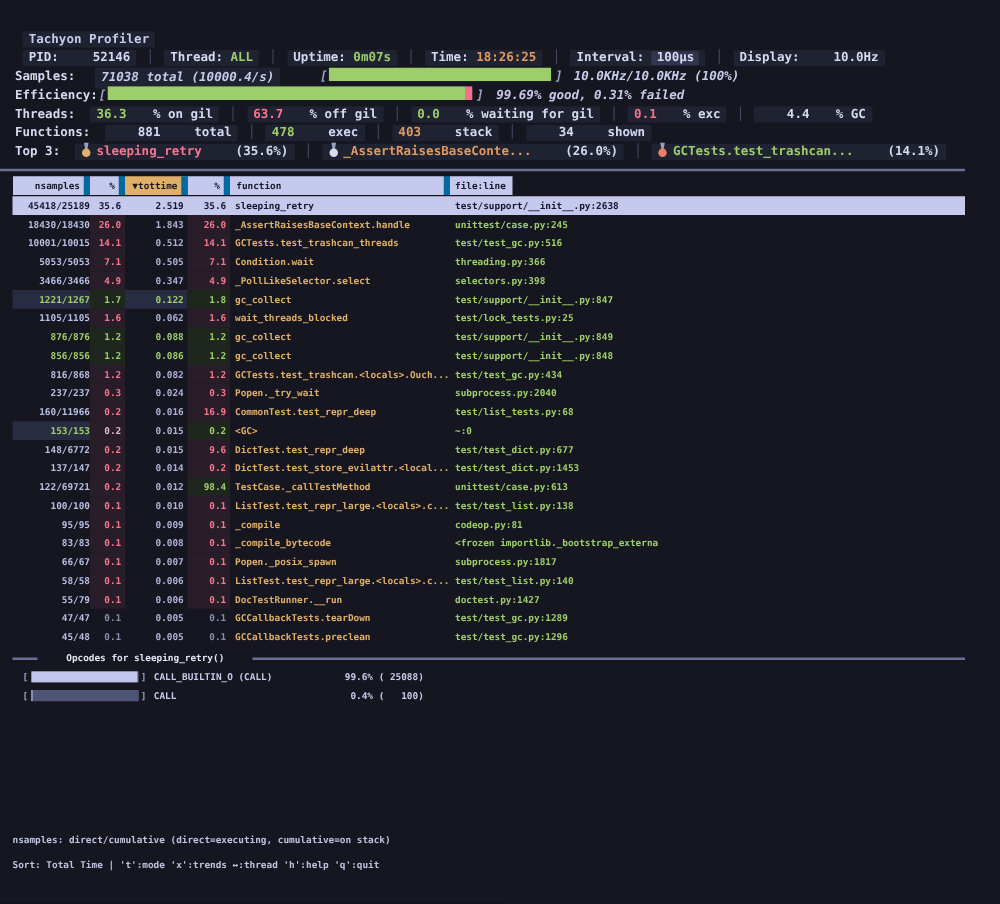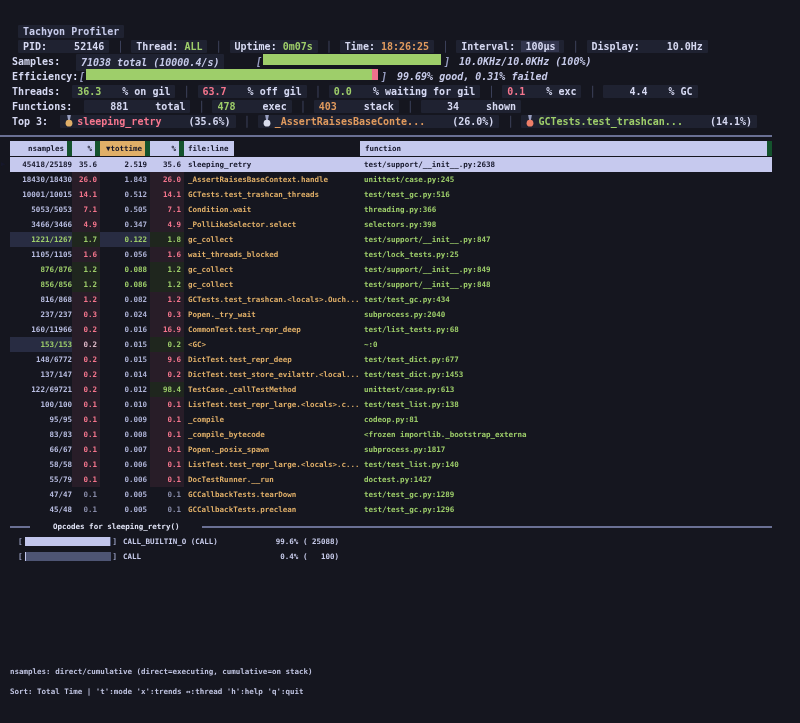--- a/index.html
+++ b/index.html
@@ -21,21 +21,21 @@
   .bar{display:inline-block;height:11px;vertical-align:-2px;background:#2a2d3f;overflow:hidden;}
   .bar .fg-green{display:inline-block;height:100%;background:#9ece6a;float:left;}
   .bar .fg-pink{display:inline-block;height:100%;background:#f0718d;float:left;}
   .medal{display:inline-block;vertical-align:-2px;margin-right:4px;}
   .hr{height:2px;background:#6a7094;width:772px;margin:6px 0 4px 0;}
   .small{font-size:7.5px;}
   .grid{display:grid;grid-template-columns:62px 28px 50px 34px 176px 1fr;
         margin-left:10px;margin-right:28px;height:15px;line-height:15px;white-space:nowrap;}
   .thead{margin-bottom:1px;}
   .hc{background:#c5c9ee;color:#16172a;text-align:right;padding-right:3px;
-      border-right:5px solid #14532d;background-clip:padding-box;}
+      border-right:5px solid #0369a1;background-clip:padding-box;}
   .hc.tt-h{background:#e0af68;}
   .hc.fn-h{text-align:left;padding-left:5px;}
   .hc.fl-h{background:transparent;border-right:none;text-align:left;padding:0;}
   .hc.fl-h .inner{background:#c5c9ee;color:#16172a;padding:0 5px 0 4px;display:inline-block;height:15px;}
   .tr{position:relative;}
   .tr .ns{color:#b9bee2;text-align:right;}
   .tr .p1,.tr .p2{text-align:right;padding-right:3px;color:#8c90ad;}
   .tr .tt{color:#adb2d6;text-align:right;padding-right:3px;}
   .tr .fn{color:#e0af68;padding-left:4px;overflow:hidden;}
   .tr .fl{color:#9ece6a;padding-left:4px;overflow:hidden;}
@@ -110,22 +110,22 @@
           </svg></span><span class="v-green">GCTests.test_trashcan... </span><span class="v-fg">(14.1%)</span></span></div>
 
   <div class="hr"></div>
 
   <div class="small">
     <div class="grid thead">
       <span class="hc">nsamples</span>
       <span class="hc">%</span>
       <span class="hc tt-h">▼tottime</span>
       <span class="hc">%</span>
+      <span class="hc fn-h">function</span>
       <span class="hc fl-h"><span class="inner">file:line</span></span>
-      <span class="hc fn-h">function</span>
     </div>
     <div id="tbody">
         <div class="grid tr sel">
           <span class="selarrow">▶</span>
           <span class="ns ">45418/25189</span>
           <span class="p1 ">35.6</span>
           <span class="tt ">2.519</span>
           <span class="p2 ">35.6</span>
           <span class="fn">sleeping_retry</span>
           <span class="fl">test/support/__init__.py:2638</span>
@@ -166,21 +166,21 @@
           <span class="ns nsg hlbg">1221/1267</span>
           <span class="p1 pg">1.7</span>
           <span class="tt ttg hlbg">0.122</span>
           <span class="p2 pg">1.8</span>
           <span class="fn">gc_collect</span>
           <span class="fl">test/support/__init__.py:847</span>
         </div>
         <div class="grid tr">
           <span class="ns ">1105/1105</span>
           <span class="p1 pr">1.6</span>
-          <span class="tt ">0.056</span>
+          <span class="tt ">0.062</span>
           <span class="p2 pr">1.6</span>
           <span class="fn">wait_threads_blocked</span>
           <span class="fl">test/lock_tests.py:25</span>
         </div>
         <div class="grid tr">
           <span class="ns nsg">876/876</span>
           <span class="p1 pg">1.2</span>
           <span class="tt ttg">0.088</span>
           <span class="p2 pg">1.2</span>
           <span class="fn">gc_collect</span>

